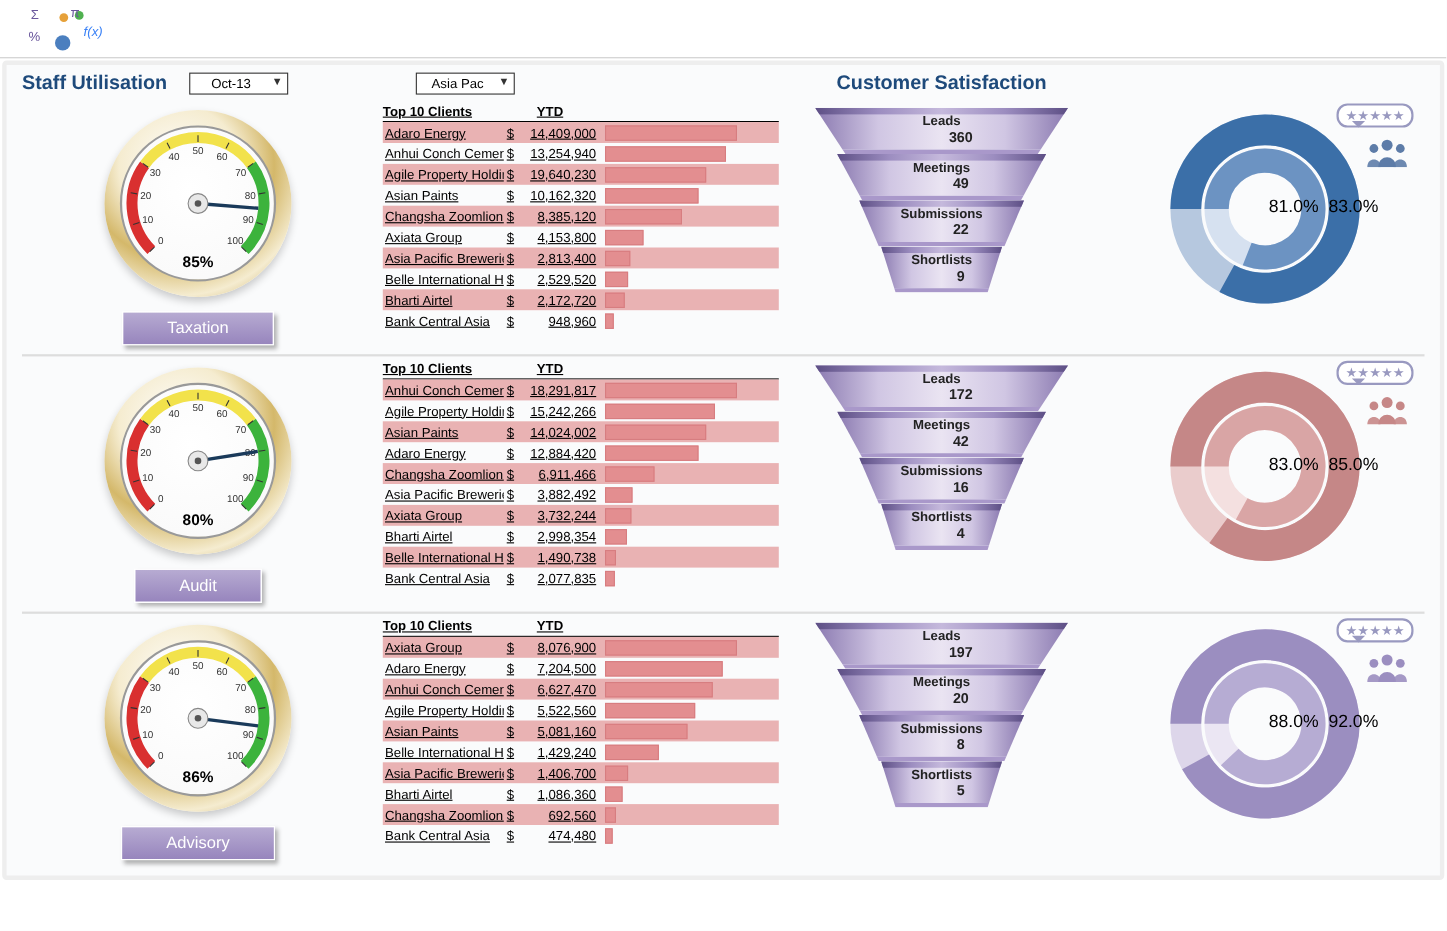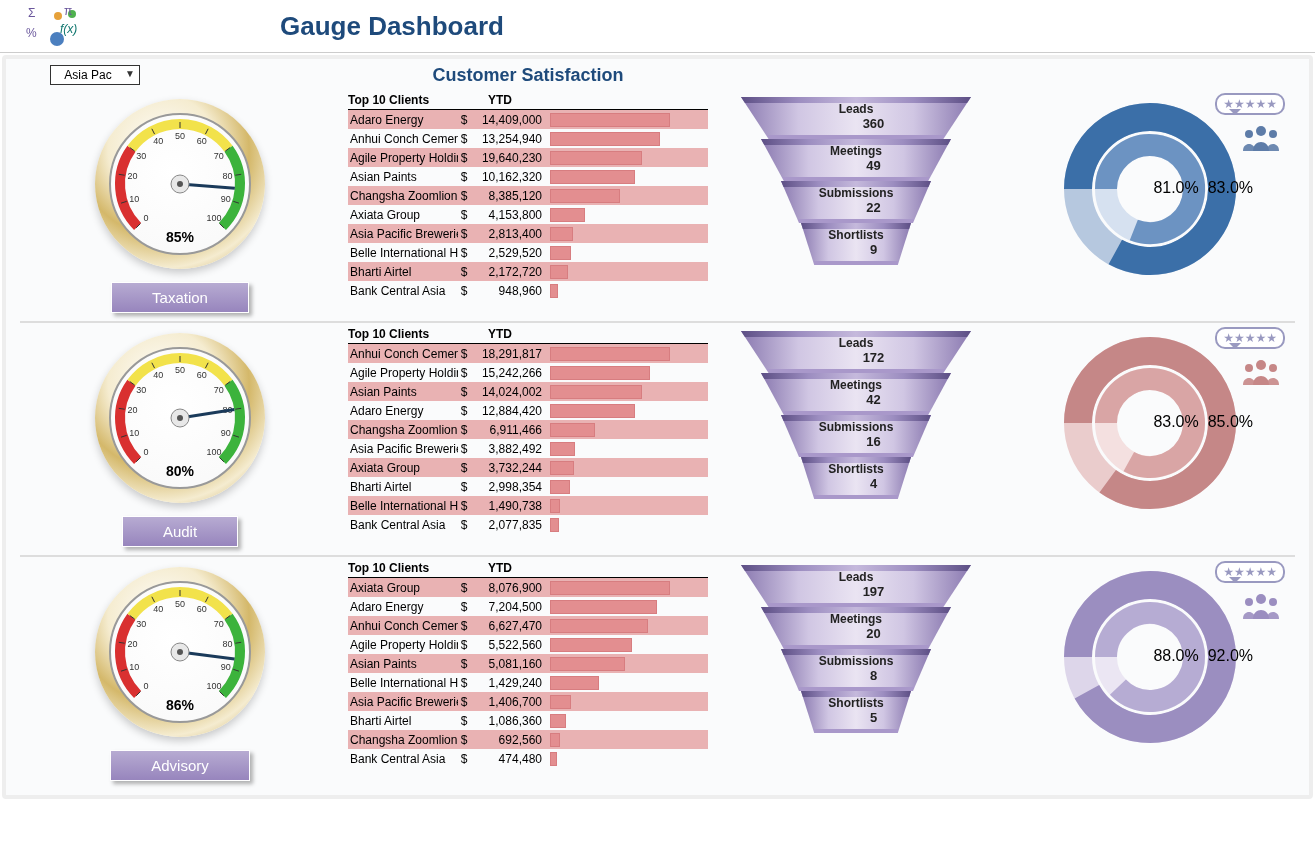--- a/index.html
+++ b/index.html
@@ -106,21 +106,21 @@
     margin-top:10px;
     padding: 6px 40px;
     background: linear-gradient(#b7abd2, #9785bd);
     color: #fff;
     font-size: 15px;
     box-shadow: 3px 3px 4px rgba(0,0,0,.3);
     border: 1px solid #fff;
   }
 
   
-  .tbl { font-size:12px; }
+  .tbl { font-size:12px;text-decoration:underline; }
   .tbl-header { display:flex; font-weight:bold; border-bottom:1px solid #000; padding-bottom:2px; }
   .tbl-header .th-name { width:110px; }
   .tbl-header .th-ytd { width:88px; text-align:center; padding-right:4px; }
   .tbl-row { display:flex; align-items:center; height:19px; }
   .tbl-row.odd { background:#e9b2b3; }
   .td-name { width:110px; overflow:hidden; white-space:nowrap; padding-left:2px; }
   .td-cur { width:12px; text-align:center; }
   .td-val { width:76px; text-align:right; padding-right:4px; }
   .td-bar-box { width:130px; padding-left:4px; }
   .td-bar { height:14px; background:#e38e90; border:1px solid #d77d80; }
@@ -170,28 +170,31 @@
 <body>
 
 <div class="header">
   <div class="logo">
     <span class="logo-dot" style="background:#4b7fbf;top:26px;left:30px;width:14px;height:14px;"></span>
     <span class="logo-dot" style="background:#e6a13a;top:6px;left:34px;"></span>
     <span class="logo-dot" style="background:#4fb14f;top:4px;left:48px;"></span>
     <span style="position:absolute;top:0;left:8px;color:#6a579c;">Σ</span>
     <span style="position:absolute;top:-2px;left:44px;color:#6a579c;">π</span>
     <span style="position:absolute;top:20px;left:6px;color:#6a579c;">%</span>
-    <span style="position:absolute;top:16px;left:40px;color:#0f766e;font-style:italic;">f(x)</span>
+    <span style="position:absolute;top:16px;left:56px;color:#3b82f6;font-style:italic;">f(x)</span>
   </div>
-  <div class="title">Gauge Dashboard</div>
 </div>
 
 <div class="content">
 
   <div class="col-headers">
+    <div class="top-bar">
+      <span class="section-title">Staff Utilisation</span>
+      <span class="select-box">Oct-13</span>
+    </div>
     <div class="top-bar">
       <span class="select-box" style="margin-left:30px;">Asia Pac</span>
     </div>
     <div class="section-title">Customer Satisfaction</div>
   </div>
 
   <div id="rows-container">
       <div class="row">
     <div class="gauge-wrap">
       <div class="gauge">

